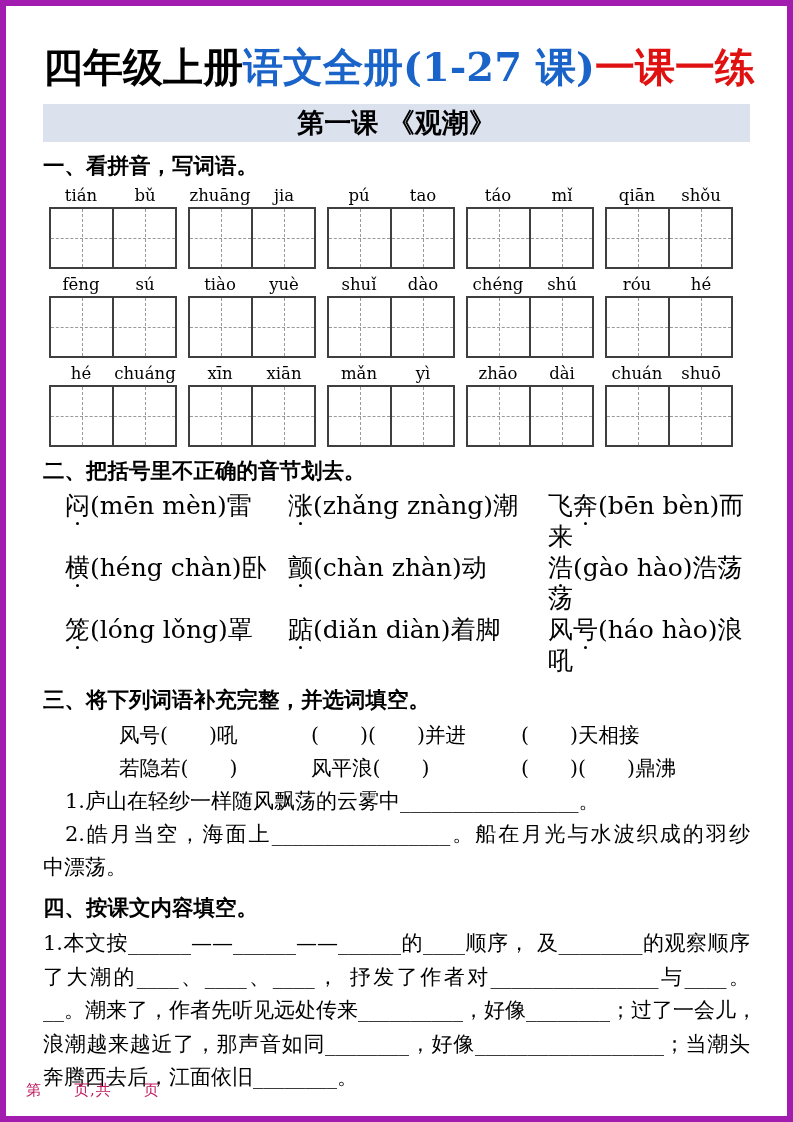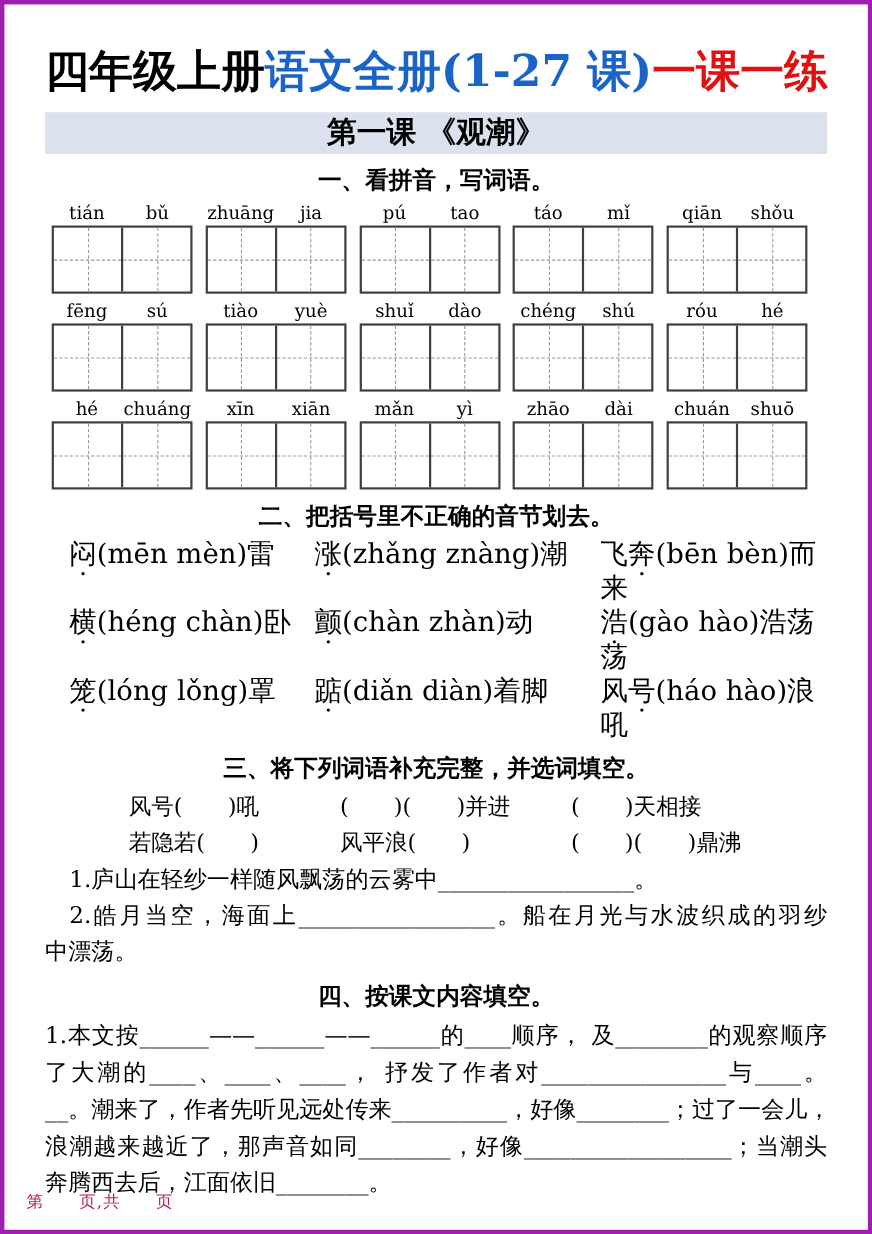--- a/index.html
+++ b/index.html
@@ -1,36 +1,36 @@
 <!DOCTYPE html>
 <html><head>
 <meta charset="utf-8">
 <style>
   html,body{margin:0;padding:0;background:#fff;}
   .page{
     width:793px;height:1122px;box-sizing:border-box;
     padding:30px 37px 0 37px;position:relative;background:#fff;
-    border:4px solid #a21caf;overflow:hidden;
+    border:6px solid #a21caf;overflow:hidden;
     font-family:"DejaVu Serif","Liberation Serif",serif;color:#000;
   }
   
   .main-title{
     margin:8px 0 14px 0;text-align:center;white-space:nowrap;
     font-size:40px;font-weight:900;line-height:1.15;letter-spacing:0px;
   }
   .t-black{color:#000;}
   .t-blue{color:#1a63c8;}
   .t-red{color:#e01111;}
   
   .band{
     background:#dbe2ee;height:38px;line-height:38px;text-align:center;
     font-size:27px;font-weight:700;margin-bottom:4px;
   }
   
-  .sec-head{font-size:21.5px;font-weight:700;margin:9px 0 5px 0;text-align:center;}
+  .sec-head{font-size:21.5px;font-weight:700;margin:9px 0 5px 0;}
   
   .prow{display:flex;justify-content:space-between;padding:0 6px;margin-bottom:5px;}
   .wword{width:140px;}
   .plabels{display:flex;font-size:16.5px;line-height:22px;}
   .plabels span{width:64px;text-align:center;white-space:nowrap;}
   .wgrid{display:flex;border:2px solid #3f3f3f;box-sizing:border-box;width:128px;}
   .wcell{width:62px;height:58px;position:relative;}
   .wcell + .wcell{border-left:2px solid #3f3f3f;}
   .wcell::before{content:"";position:absolute;top:0;bottom:0;left:50%;border-left:1px dashed #9a9a9a;}
   .wcell::after{content:"";position:absolute;left:0;right:0;top:50%;border-top:1px dashed #9a9a9a;}

